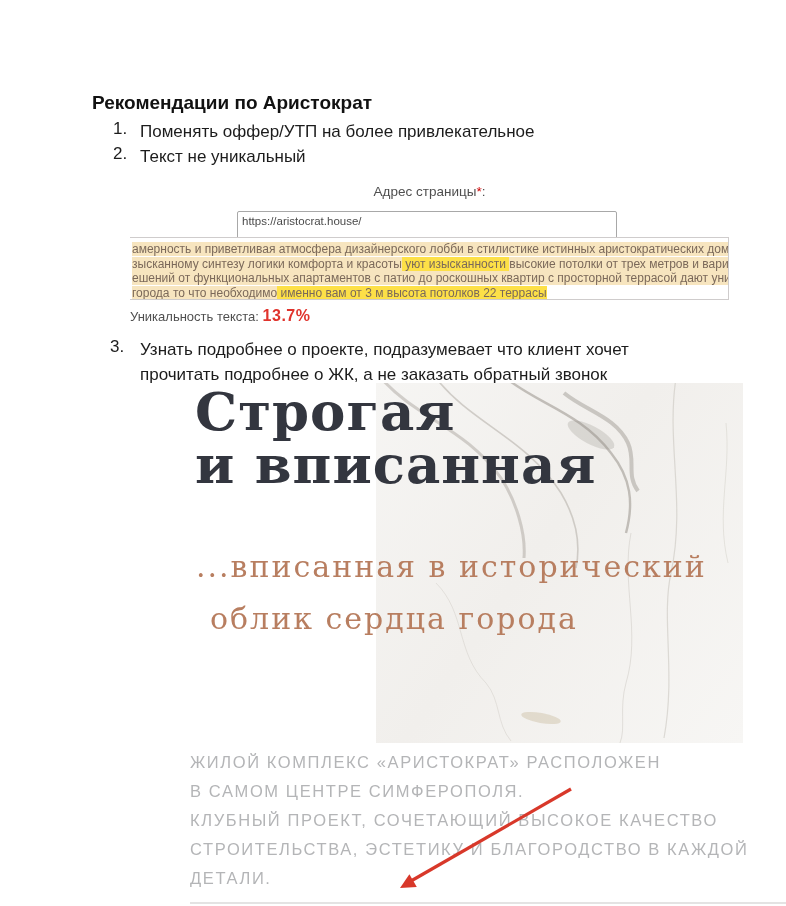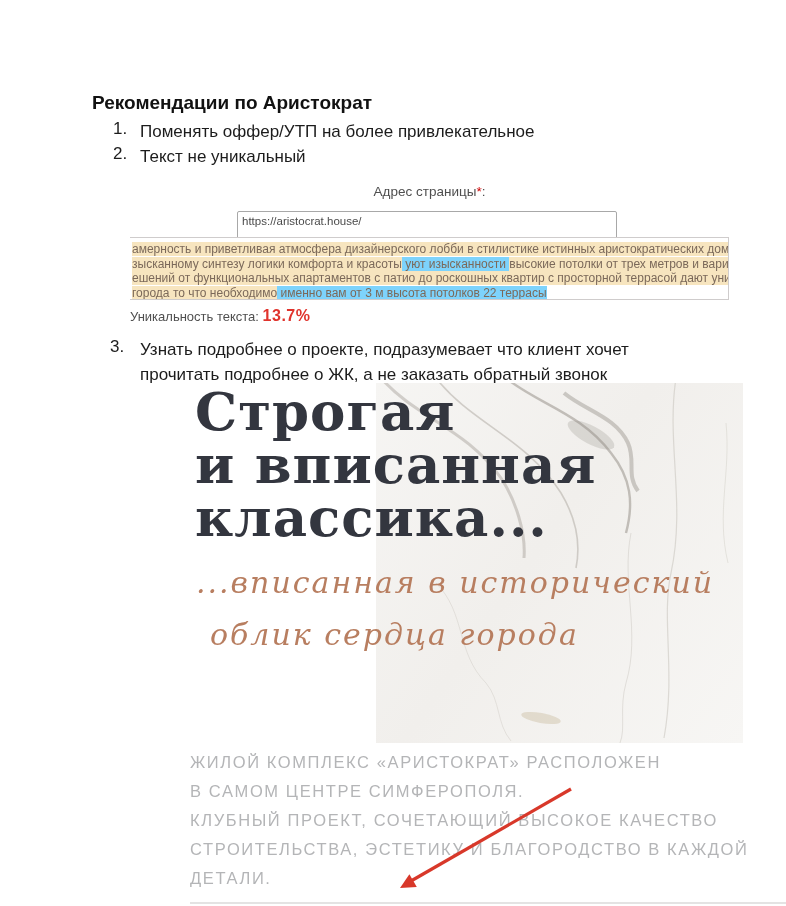--- a/index.html
+++ b/index.html
@@ -18,30 +18,30 @@
   .li-text { line-height:25px; }
   #li3 .li-text { width:540px; }
 
   
   #form-block { left:130px; top:180px; width:599px; }
   #addr-label { text-align:center; font-size:13.5px; color:#4f4f4f; padding-top:4px; }
   #addr-label .req { color:#cc0000; }
   #url-input { position:absolute; left:107px; top:31px; width:380px; height:33px; border:1px solid #a8a8a8; border-radius:2px; font-size:11.5px; color:#4a4a4a; padding:3px 4px 0 4px; background:#fff; }
   #check-textarea { position:absolute; left:0; top:57px; width:599px; height:63px; border:1px solid #cfcccc; border-left:none; background:#fff; padding:4px 0 0 2px; font-size:12px; line-height:14.5px; color:#7b695a; overflow:hidden; white-space:nowrap; }
   .seg-hl { background:#f7e5bf; }
-  .seg-plain { background:#7dd3fc; }
+  .seg-plain { background:#fde047; }
   #uniq-line { position:absolute; left:0; top:127px; width:599px; text-align:left; padding-right:48px; font-size:13px; color:#4f4f4f; }
   #uniq-value { color:#e0332c; font-weight:bold; font-size:16px; letter-spacing:.5px; }
 
   
   #hero { left:190px; top:383px; width:553px; height:360px; background:#fff; overflow:hidden; }
   #marble { position:absolute; left:186px; top:0; width:367px; height:360px; background:linear-gradient(125deg,#f6f5f3 0%,#f1efec 45%,#f7f6f4 100%); }
   #marble svg { display:block; }
   #hero-title { position:absolute; left:5px; top:2px; font-family:"DejaVu Serif","Liberation Serif",serif; font-weight:bold; font-size:53px; line-height:53px; color:#33363f; letter-spacing:1px; }
-  #hero-script { position:absolute; left:6px; top:158px; font-family:"DejaVu Serif","Liberation Serif",serif; font-style:italic; font-size:30px; line-height:52px; color:#b87e60; letter-spacing:2px;margin-top:16px; }
+  #hero-script { position:absolute; left:6px; top:158px; font-family:"DejaVu Serif","Liberation Serif",serif; font-size:30px; line-height:52px; color:#b87e60; letter-spacing:2px; }
 
   
   #hero-desc { left:190px; top:748px; font-size:16.5px; line-height:29px; letter-spacing:1.6px; color:#b4b5b7; }
 
   
   #arrow-svg { left:380px; top:770px; }
 
   
   #bottom-divider { left:190px; top:902px; width:596px; height:2px; background:#e4e3e3; }
 </style>
@@ -102,21 +102,20 @@
         <path d="M255,150 C245,200 265,250 250,300 C243,325 250,345 244,360" stroke="#ccc8c1" stroke-width="1" fill="none" opacity="0.5"></path>
         <path d="M60,200 C90,230 80,270 110,300 C125,318 120,340 135,358" stroke="#d2cec8" stroke-width="1" fill="none" opacity="0.5"></path>
         <path d="M350,40 C355,90 340,130 352,180" stroke="#cfcbc4" stroke-width="1" fill="none" opacity="0.45"></path>
         <ellipse cx="215" cy="52" rx="26" ry="9" fill="#8f8a82" opacity="0.25" transform="rotate(28 215 52)"></ellipse>
         <ellipse cx="165" cy="335" rx="20" ry="5" fill="#b9a77e" opacity="0.3" transform="rotate(10 165 335)"></ellipse>
       </svg>
     </div>
     <div id="hero-title">
       <div>Строгая</div>
       <div>и вписанная</div>
-      <div>классика...</div>
     </div>
     <div id="hero-script">
       <div>...вписанная в исторический</div>
       <div style="padding-left:14px">облик сердца города</div>
     </div>
   </div>
 
   <div class="abs" id="hero-desc">
     <div>ЖИЛОЙ КОМПЛЕКС «АРИСТОКРАТ» РАСПОЛОЖЕН</div>
     <div>В САМОМ ЦЕНТРЕ СИМФЕРОПОЛЯ.</div>

